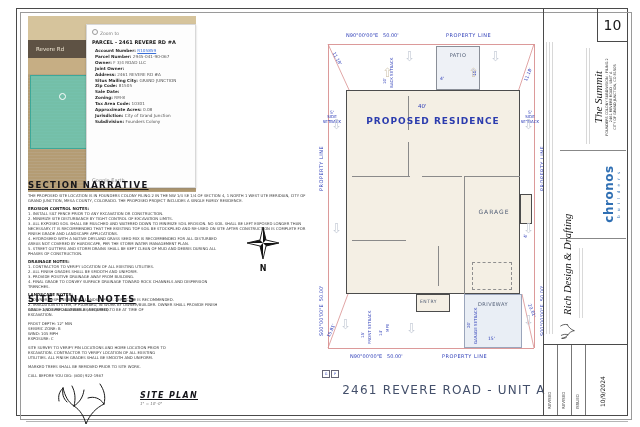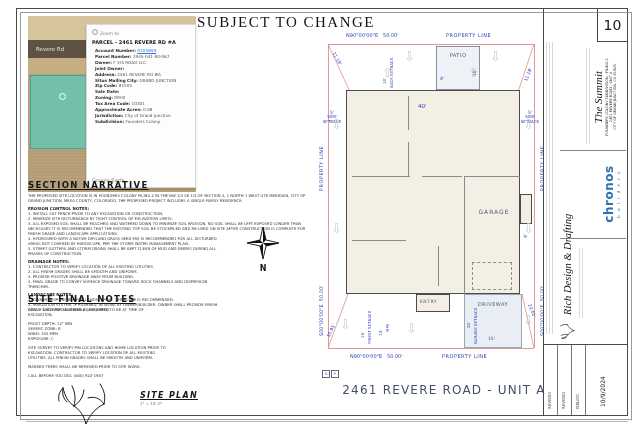--- a/index.html
+++ b/index.html
@@ -62,21 +62,20 @@
     <div class="fld" style="padding-left:3px;"><b>Zip Code:</b> <span>81505</span></div>
     <div class="fld" style="padding-left:3px;"><b>Sale Date:</b> <span></span></div>
     <div class="fld" style="padding-left:3px;"><b>Zoning:</b> <span>RM-8</span></div>
     <div class="fld" style="padding-left:3px;"><b>Tax Area Code:</b> <span>10301</span></div>
     <div class="fld" style="padding-left:3px;"><b>Approximate Acres:</b> <span>0.08</span></div>
     <div class="fld" style="padding-left:3px;"><b>Jurisdiction:</b> <span>City of Grand Junction</span></div>
     <div class="fld" style="padding-left:3px;"><b>Subdivision:</b> <span>Founders Colony</span></div>
     <div class="a" style="left:5px;bottom:4px;font-size:5px;color:#8a8a8a;">Google Earth</div>
   </div>
 
-  <div class="a ws serif" style="left:197px;top:14px;font-size:15px;letter-spacing:1.5px;color:#141414;">SUBJECT TO CHANGE</div>
 
   <div class="a" style="left:28px;top:180px;width:286px;">
     <div class="heading">SECTION NARRATIVE</div>
     <div class="note" style="margin-top:3px;">THE PROPOSED SITE LOCATION IS IN FOUNDERS COLONY FILING 2 IN THE NW 1/4 SE 1/4 OF SECTION 4, 1 NORTH 1 WEST UTE MERIDIAN, CITY OF GRAND JUNCTION, MESA COUNTY, COLORADO. THE PROPOSED PROJECT INCLUDES A SINGLE FAMILY RESIDENCE.</div>
     <div class="notehead">EROSION CONTROL NOTES:</div>
     <div class="note">1. INSTALL SILT FENCE PRIOR TO ANY EXCAVATION OR CONSTRUCTION.</div>
     <div class="note">2. MINIMIZE SITE DISTURBANCE BY TIGHT CONTROL OF EXCAVATION LIMITS.</div>
     <div class="note">3. ALL EXPOSED SOIL SHALL BE MULCHED AND WATERED DOWN TO MINIMIZE SOIL EROSION. NO SOIL SHALL BE LEFT EXPOSED LONGER THAN NECESSARY. IT IS RECOMMENDED THAT THE EXISTING TOP SOIL BE STOCKPILED AND RE-USED ON SITE AFTER CONSTRUCTION IS COMPLETE FOR FINISH GRADE AND LANDSCAPE APPLICATIONS.</div>
     <div class="note narrowitem">4. HYDROSEED WITH A NATIVE DRYLAND GRASS SEED MIX IS RECOMMENDED FOR ALL DISTURBED AREAS NOT COVERED BY HARDSCAPE, PER THE STORM WATER MANAGEMENT PLAN.</div>
     <div class="note narrowitem">5. STREET GUTTERS AND STORM DRAINS SHALL BE KEPT CLEAN OF MUD AND DEBRIS DURING ALL PHASES OF CONSTRUCTION.</div>
@@ -193,20 +192,21 @@
     <div class="a iwall" style="left:146px;top:150px;width:1px;height:118px;"></div>
     <div class="a iwall" style="left:146px;top:150px;width:56px;height:1px;"></div>
     <div class="a iwall" style="left:34px;top:150px;width:58px;height:1px;"></div>
     <div class="a iwall" style="left:104px;top:150px;width:40px;height:1px;"></div>
     <div class="a iwall" style="left:90px;top:70px;width:1px;height:34px;"></div>
     <div class="a iwall" style="left:90px;top:116px;width:1px;height:34px;"></div>
     <div class="a iwall" style="left:34px;top:214px;width:54px;height:1px;"></div>
     <div class="a iwall" style="left:120px;top:220px;width:1px;height:40px;"></div>
     <div class="a" style="left:154px;top:236px;width:40px;height:28px;border:1px dashed #8f8f8f;box-sizing:border-box;"></div>
 
+    <div class="a d" style="left:38px;top:90px;width:154px;text-align:center;font-size:9px;font-weight:bold;letter-spacing:1px;color:#2b3cae;">PROPOSED RESIDENCE</div>
     <div class="a d t55 ws" style="left:100px;top:77px;">40'</div>
     <div class="a g" style="left:152px;top:182px;width:48px;text-align:center;font-size:6px;letter-spacing:1px;">GARAGE</div>
     <div class="a g t45 ws" style="left:102px;top:273px;letter-spacing:.5px;">ENTRY</div>
     <div class="a g t5" style="left:148px;top:275px;width:54px;text-align:center;letter-spacing:.5px;">DRIVEWAY</div>
     <div class="a g t5" style="left:122px;top:26px;width:36px;text-align:center;letter-spacing:.5px;">PATIO</div>
     <div class="a d t45 ws" style="left:122px;top:50px;">4'</div>
     <div class="a r d t45 ws" style="left:154px;top:50px;">10'</div>
     <div class="a r d t45 ws" style="left:205px;top:212px;">4'</div>
     <div class="a d t45 ws" style="left:170px;top:310px;">15'</div>
 

